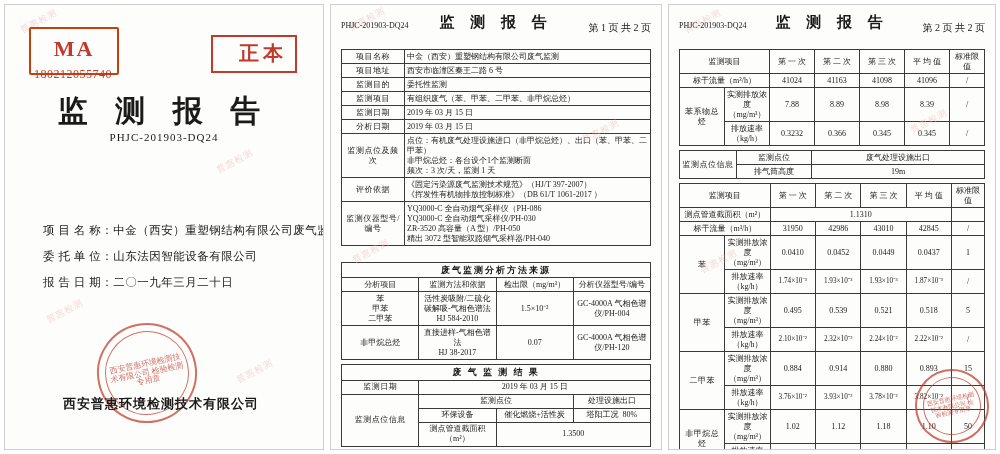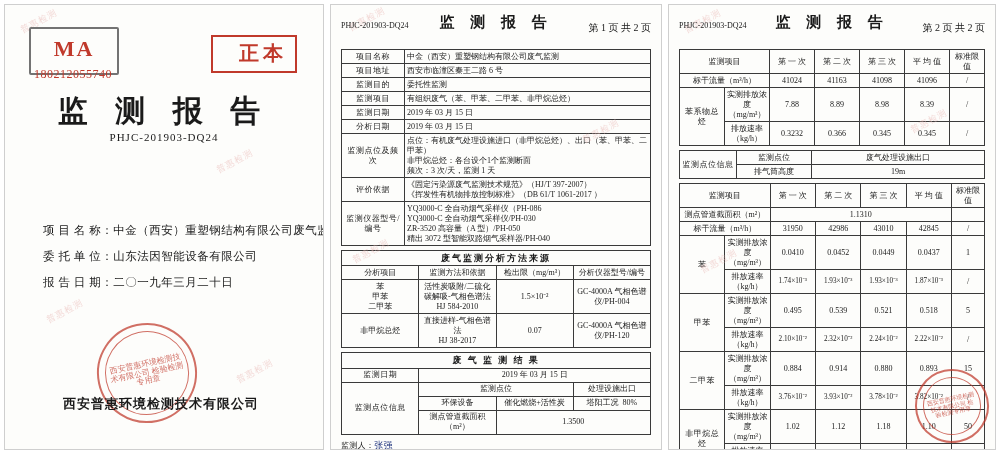--- a/index.html
+++ b/index.html
@@ -17,21 +17,21 @@
     box-sizing:border-box;
     overflow:hidden;
   }
   
   #p1{left:4px;top:4px;width:320px;height:446px;}
   #p2{left:330px;top:4px;width:332px;height:446px;}
   #p3{left:668px;top:4px;width:328px;height:446px;}
 
   .ma-badge{
     position:absolute;left:24px;top:22px;width:86px;height:44px;
-    border:2px solid #737373;border-radius:2px;
+    border:2px solid #c2410c;border-radius:2px;
     color:#c0392b;
   }
   .ma-badge .ma-text{
     font-family:"Liberation Serif", serif;
     font-weight:bold;font-size:22px;letter-spacing:2px;
     text-align:center;line-height:40px;
   }
   .ma-sub{
     position:absolute;left:18px;top:62px;width:100px;
     color:#c0392b;font-size:12px;letter-spacing:0.5px;text-align:center;
@@ -206,21 +206,21 @@
     <tr>
       <td class="lbl-cell">监测仪器型号/编号</td>
       <td class="lft" style="white-space:pre-line;height:36px;">YQ3000-C 全自动烟气采样仪（PH-086
 YQ3000-C 全自动烟气采样仪/PH-030
 ZR-3520 高容量（A 型）/PH-050
 精出 3072 型智能双路烟气采样器/PH-040</td>
     </tr>
   </tbody>
     </table>
 
-  <table class="grid" style="margin-top:4px;padding-left:32px;">
+  <table class="grid" style="margin-top:16px;padding-left:32px;">
     <tbody>
         <tr>
       <td colspan="4" class="sec-title">废气监测分析方法来源</td>
     </tr>
     <tr>
       <td class="ctr" style="width:42px;">分析项目</td>
       <td class="ctr">监测方法和依据</td>
       <td class="ctr" style="width:58px;">检出限（mg/m³）</td>
       <td class="ctr" style="width:78px;">分析仪器型号/编号</td>
     </tr>

